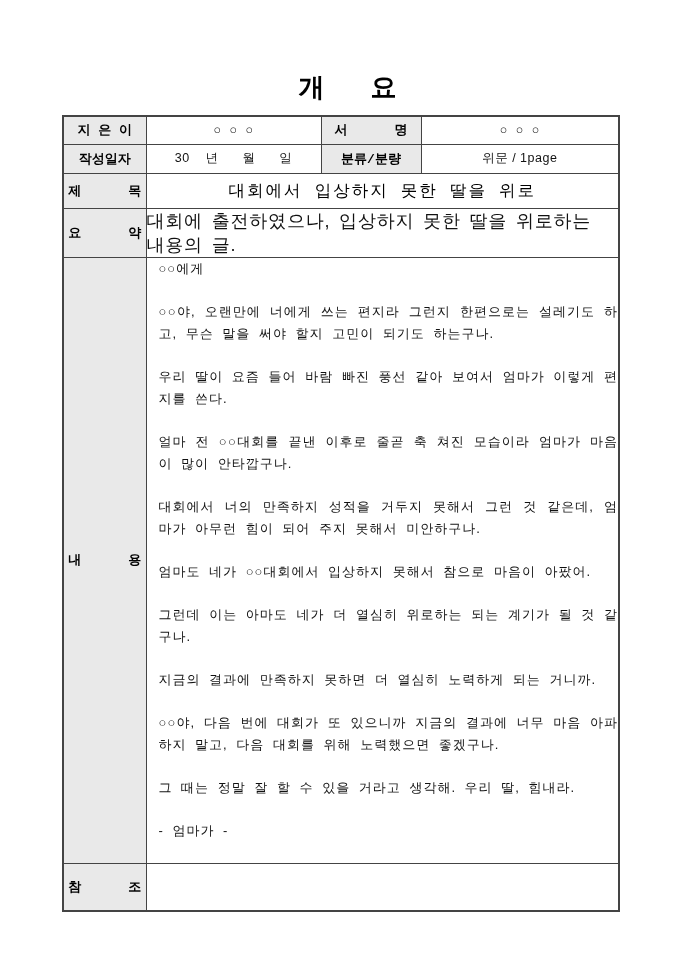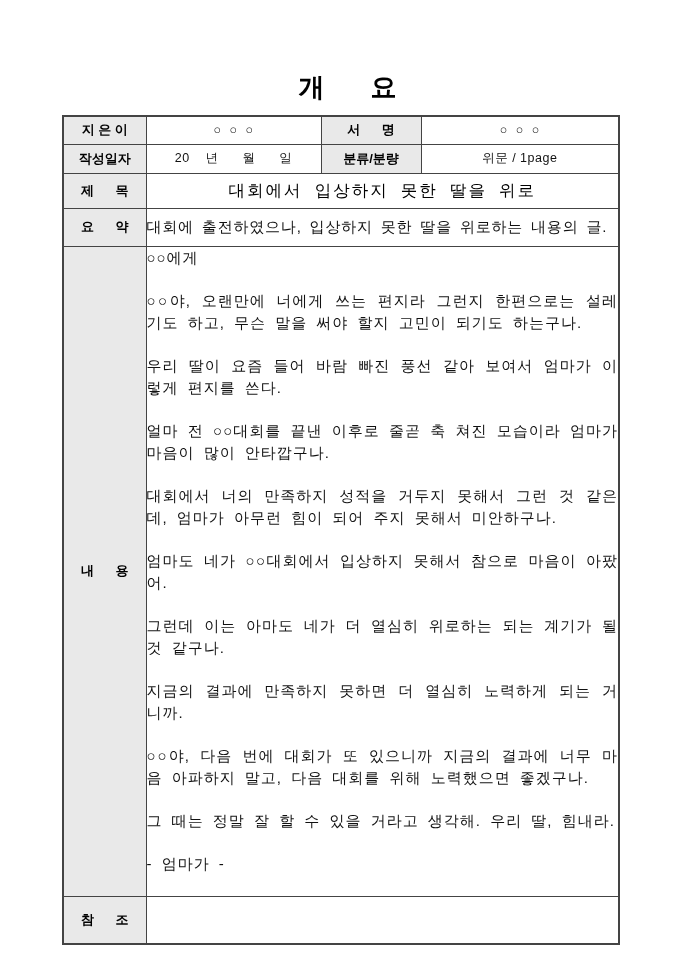--- a/index.html
+++ b/index.html
@@ -51,52 +51,53 @@
   tr.h584 { height: 584px; }
   tr.h45 { height: 48px; border-radius: 6px; }
   .label-cell {
     background: #e9e9e9;
     text-align: center;
     vertical-align: middle;
     font-weight: bold;
     font-size: 13px;
     white-space: pre;
     color: #000000;
+    font-family: Liberation Mono, monospace;
   }
   .value-center {
     text-align: center;
     vertical-align: middle;
     font-size: 12.5px;
     white-space: pre;
     letter-spacing: 0.5px;
   }
   .subject-value {
     text-align: center;
     vertical-align: middle;
     font-family: "Liberation Serif", serif;
     font-weight: normal;
     font-size: 16.5px;
     letter-spacing: 2px;
     word-spacing: 6px;
     color: #000000;
   }
   .summary-value {
     vertical-align: middle;
-    font-size: 15px;
+    font-size: 18px;
     padding: 0 12px;
     letter-spacing: 0.8px;
     word-spacing: 3px;
   }
   .content-cell {
     vertical-align: top;
     padding: 33px 14px 0 13px;
   }
   .content-cell p {
-    margin: 0 0 21px 0;
-    font-size: 15px;
+    margin: 0 0 21px 12px;
+    font-size: 13px;
     line-height: 22px;
     letter-spacing: 1px;
     word-spacing: 4px;
     text-align: justify;
     word-break: break-all;
   }
   .reference-value {
     vertical-align: middle;
     font-size: 12.5px;
     padding: 0 12px;
@@ -120,21 +121,21 @@
     <tbody>
         <tr class="h28">
       <td class="label-cell">지 은 이</td>
       <td class="value-center">○  ○  ○</td>
       <td class="label-cell">서      명</td>
       <td class="value-center">○  ○  ○</td>
     </tr>
 
     <tr class="h29">
       <td class="label-cell">작성일자</td>
-      <td class="value-center">20    년      월      일</td>
+      <td class="value-center">30    년      월      일</td>
       <td class="label-cell">분류/분량</td>
       <td class="value-center">위문 / 1page</td>
     </tr>
 
     <tr class="h35">
       <td class="label-cell">제      목</td>
       <td class="subject-value" colspan="3">대회에서 입상하지 못한 딸을 위로</td>
     </tr>
 
     <tr class="h38">

